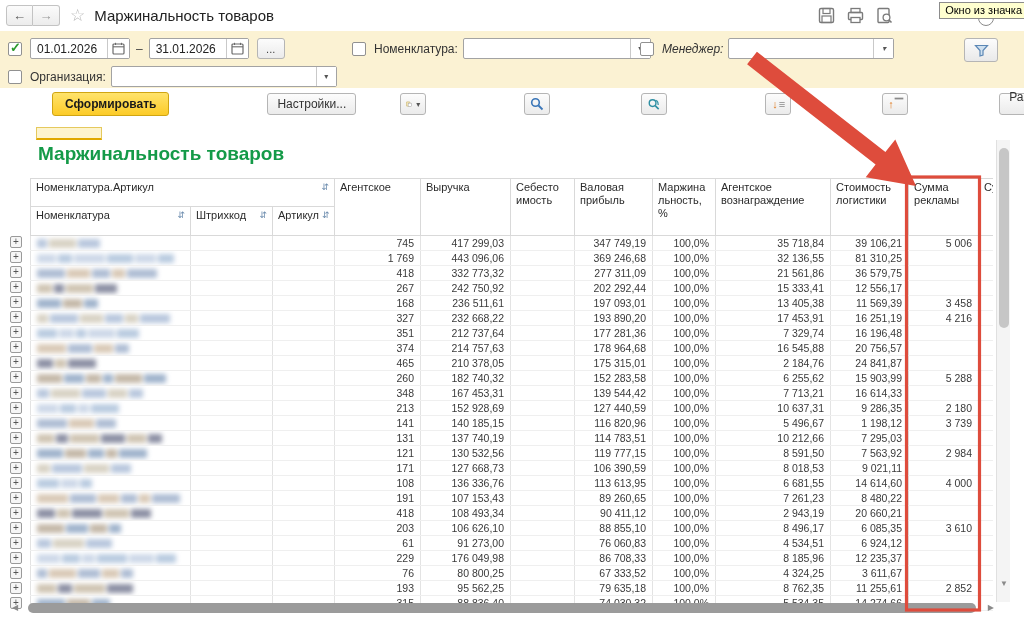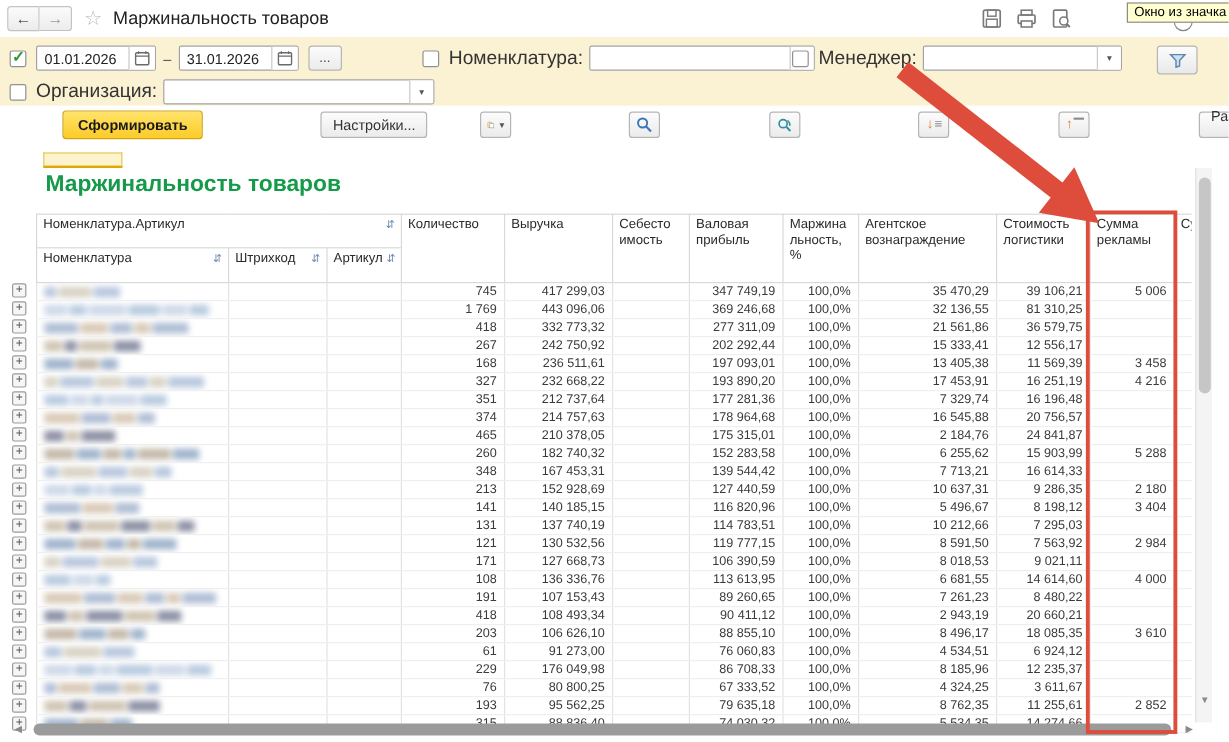--- a/index.html
+++ b/index.html
@@ -18,21 +18,21 @@
   .tb-ic { width: 19px; height: 19px; }
   .tb-ic svg { width: 19px; height: 19px; }
   .half-circle { position: absolute; right: 30px; top: 10px; width: 16px; height: 16px; border: 1.5px solid #8a8a8a; border-radius: 50%; }
   .tooltip { position: absolute; right: -4px; top: 2px; background: #ffffcf; border: 1px solid #8c8c8c; font-size: 11px; color: #000; padding: 1px 5px 2px 5px; white-space: nowrap; }
 
   
   .filterpanel { position: absolute; left: 0; top: 31px; width: 1024px; height: 61px; background: #fbf2d3; }
   .frow { position: absolute; display: flex; align-items: center; }
   .cbx { width: 14px; height: 14px; border: 1px solid #919191; background: #fff; border-radius: 2px; position: relative; flex: 0 0 auto; }
   .cbx.checked::after { content: "✓"; position: absolute; left: 1px; top: -3px; color: #2c9a2c; font-size: 13px; font-weight: bold; }
-  .flabel { font-size: 16px; color: #333; margin: 0 5px 0 8px; }
+  .flabel { font-size: 12px; color: #333; margin: 0 5px 0 8px; }
   .datebox { display: flex; height: 21px; border: 1px solid #a3a3a3; background: #fff; border-radius: 2px; align-items: center; }
   .datebox .dval { font-size: 12px; color: #222; padding: 0 6px; width: 76px; }
   .calbtn { width: 22px; height: 100%; border-left: 1px solid #c9c9c9; display: flex; align-items: center; justify-content: center; background: #fff; }
   .dash { margin: 0 6px; color: #444; font-size: 12px; }
   .smallbtn { height: 21px; min-width: 28px; border: 1px solid #b5b5b5; border-radius: 3px; background: linear-gradient(#fcfcfc, #ebebeb); font-size: 11px; color: #444; display: flex; align-items: center; justify-content: center; margin-left: 8px; }
   .combo { display: flex; height: 21px; border: 1px solid #a3a3a3; background: #fff; border-radius: 2px; align-items: center; }
   .combo .cval { flex: 1; }
   .combo .drop { width: 20px; height: 100%; border-left: 1px solid #c9c9c9; display: flex; align-items: center; justify-content: center; color: #555; font-size: 8px; background: #fff; }
   .funnelbtn { position: absolute; right: 26px; top: 7px; width: 34px; height: 24px; border: 1px solid #b5b5b5; border-radius: 3px; background: linear-gradient(#fcfcfc, #e9e9e9); display: flex; align-items: center; justify-content: center; }
 
@@ -154,21 +154,21 @@
 
     <div class="frow" style="left:352px; top:7px;">
       <div class="cbx"></div>
       <div class="flabel">Номенклатура:</div>
       <div class="combo" style="width:188px;">
         <div class="cval"></div>
         <div class="drop">▾</div>
       </div>
     </div>
 
-    <div class="frow" style="left:660px; top:7px;">
+    <div class="frow" style="left:640px; top:7px;font-style:italic;">
       <div class="cbx"></div>
       <div class="flabel">Менеджер:</div>
       <div class="combo" style="width:166px;">
         <div class="cval"></div>
         <div class="drop">▾</div>
       </div>
     </div>
 
     <div class="funnelbtn">
       <svg width="15" height="13" viewBox="0 0 15 13">
@@ -289,21 +289,21 @@
             <col style="width:100px">
         </colgroup>
         <thead>
           <tr style="height:28px;">
             <th colspan="3">
               <div class="hdr-flex">
                   <span>Номенклатура.Артикул</span>
                   <span class="sorticon">⇵</span>
                 </div>
             </th>
-            <th rowspan="2">Количество</th>
+            <th rowspan="2">Агентское</th>
             <th rowspan="2">Выручка</th>
             <th rowspan="2"><span class="narrow">Себестоимость</span></th>
             <th rowspan="2" class="num">Валовая прибыль</th>
             <th rowspan="2"><span class="narrow2">Маржинальность,%</span></th>
             <th rowspan="2">Агентское вознаграждение</th>
             <th rowspan="2">Стоимость логистики</th>
             <th rowspan="2">Сумма рекламы</th>
             <th rowspan="2"><span class="narrow2">Су хра</span></th>
           </tr>
           <tr style="height:29px;">
@@ -336,21 +336,21 @@
                   <span style="width: 22px; background: rgb(184, 199, 221);"></span>
                 </div>
               </td>
               <td></td>
               <td></td>
               <td class="num">745</td>
               <td class="num">417 299,03</td>
               <td class="num"></td>
               <td class="num">347 749,19</td>
               <td class="num">100,0%</td>
-              <td class="num">35 470,29</td>
+              <td class="num">35 718,84</td>
               <td class="num">39 106,21</td>
               <td class="num">5 006</td>
               <td class="num"></td>
             </tr>
             <tr>
               <td>
                 <div class="blurline">
                   <span style="width: 19px; background: rgb(205, 216, 232);"></span>
                   <span style="width: 14px; background: rgb(185, 203, 224);"></span>
                   <span style="width: 31px; background: rgb(205, 216, 232);"></span>
@@ -595,22 +595,22 @@
                 </div>
               </td>
               <td></td>
               <td></td>
               <td class="num">141</td>
               <td class="num">140 185,15</td>
               <td class="num"></td>
               <td class="num">116 820,96</td>
               <td class="num">100,0%</td>
               <td class="num">5 496,67</td>
-              <td class="num">8 198,12</td>
-              <td class="num">3 404</td>
+              <td class="num">1 198,12</td>
+              <td class="num">3 739</td>
               <td class="num"></td>
             </tr>
             <tr>
               <td>
                 <div class="blurline">
                   <span style="width: 17px; background: rgb(207, 196, 178);"></span>
                   <span style="width: 12px; background: rgb(139, 143, 163);"></span>
                   <span style="width: 29px; background: rgb(207, 196, 178);"></span>
                   <span style="width: 24px; background: rgb(139, 143, 163);"></span>
                   <span style="width: 19px; background: rgb(207, 196, 178);"></span>
@@ -747,21 +747,21 @@
                 </div>
               </td>
               <td></td>
               <td></td>
               <td class="num">203</td>
               <td class="num">106 626,10</td>
               <td class="num"></td>
               <td class="num">88 855,10</td>
               <td class="num">100,0%</td>
               <td class="num">8 496,17</td>
-              <td class="num">18 085,35</td>
+              <td class="num">6 085,35</td>
               <td class="num">3 610</td>
               <td class="num"></td>
             </tr>
             <tr>
               <td>
                 <div class="blurline">
                   <span style="width: 14px; background: rgb(184, 199, 221);"></span>
                   <span style="width: 31px; background: rgb(216, 210, 196);"></span>
                   <span style="width: 26px; background: rgb(184, 199, 221);"></span>
                 </div>

